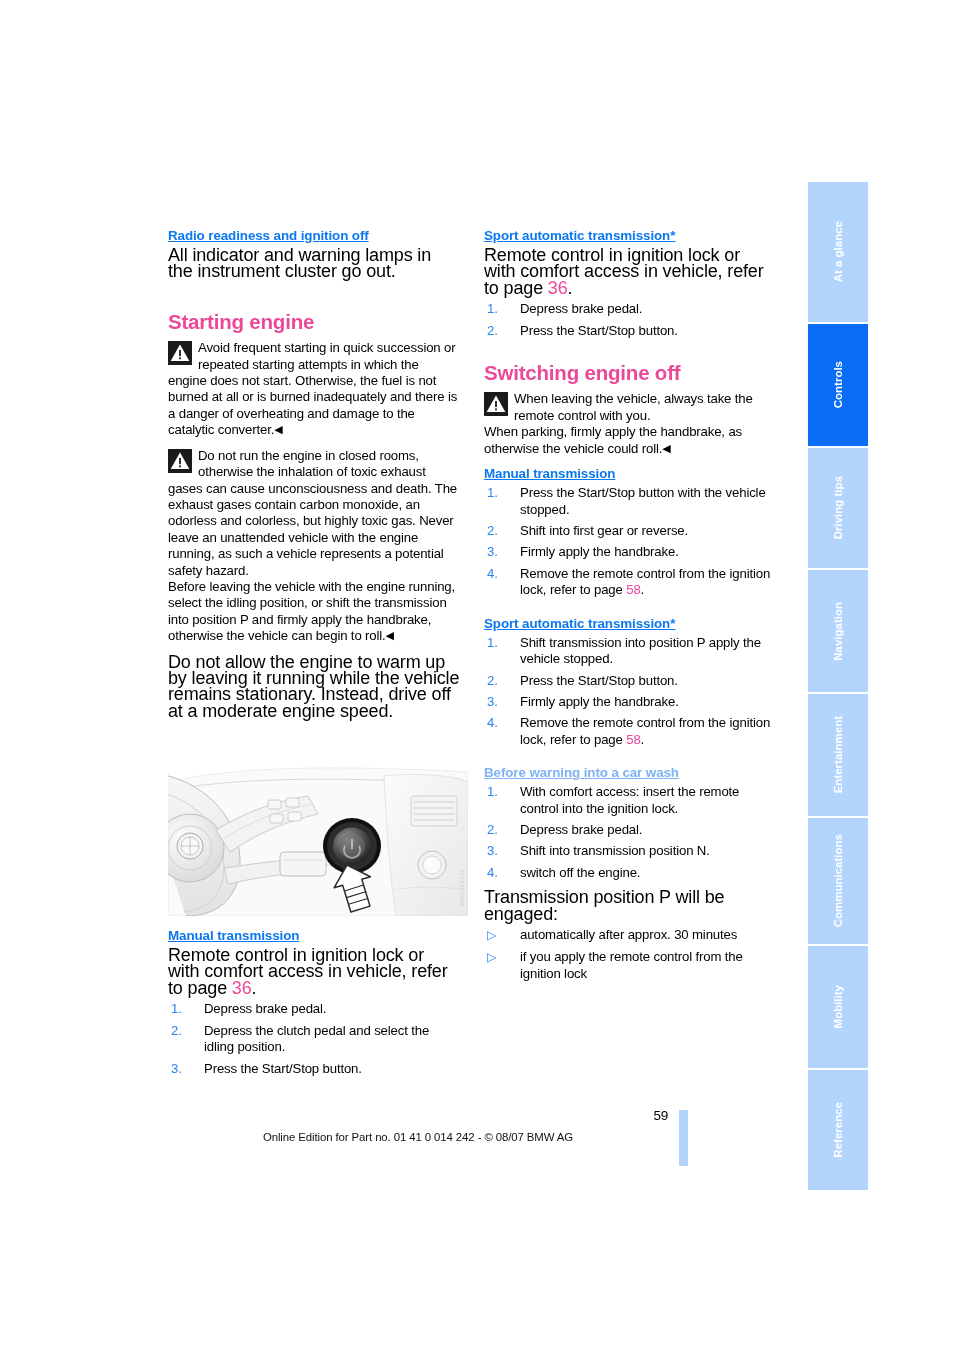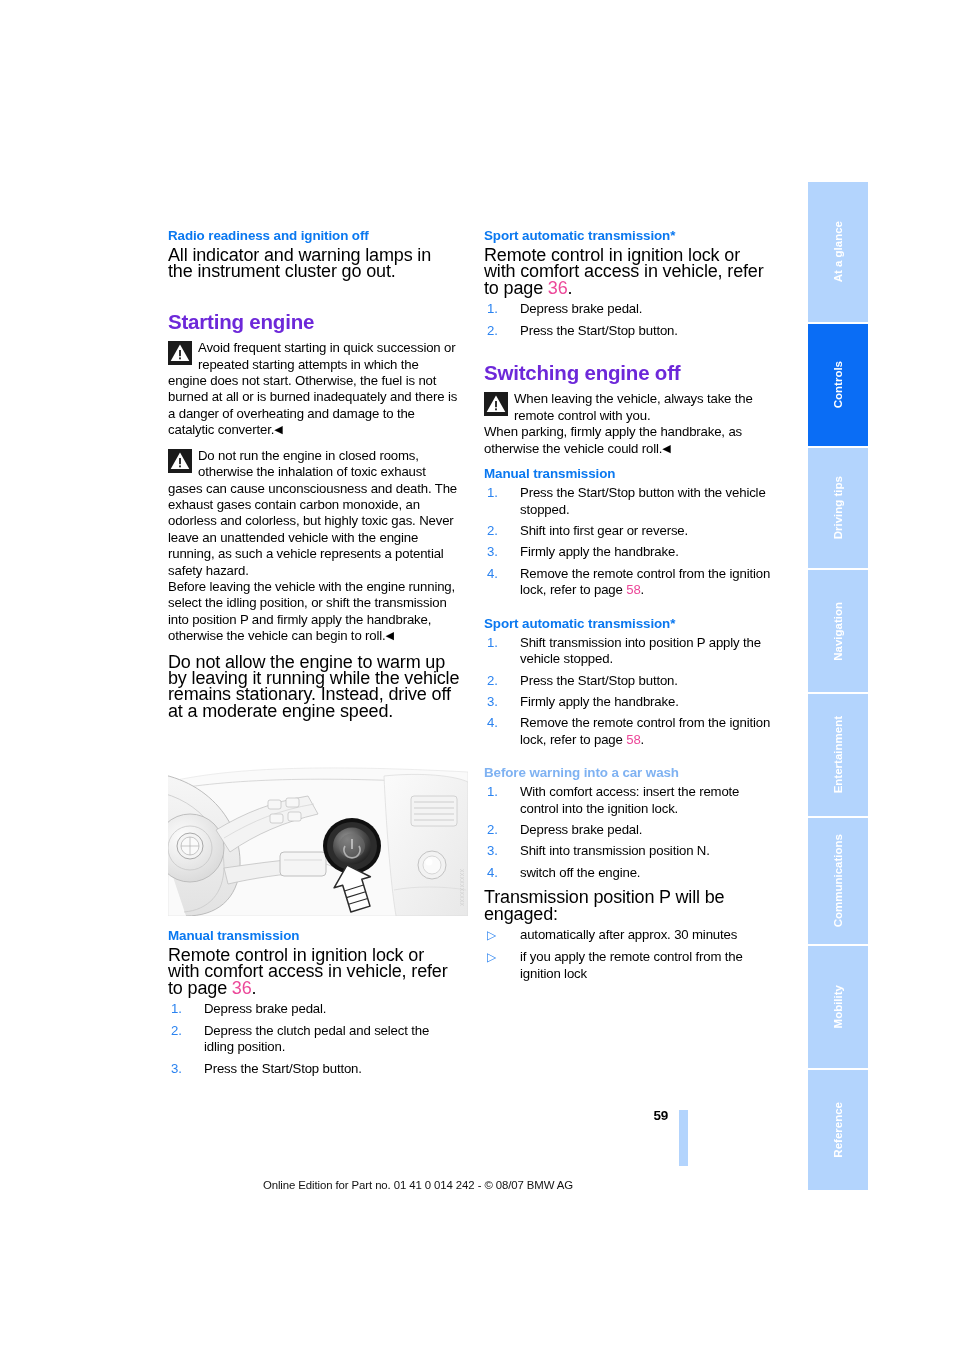--- a/index.html
+++ b/index.html
@@ -29,34 +29,35 @@
   .col {
     position: absolute;
     width: 292px;
     top: 228px;
   }
   .col-left  { left: 168px; }
   .col-right { left: 484px; }
 
   
   .h1 {
-    color: #6d28d9;
+    color: #ec4899;
     font-size: 20.5px;
     font-weight: bold;
     letter-spacing: -0.2px;
     margin: 0 0 7px 0;
     line-height: 1.14;
   }
   .h2 {
     color: #0a78f0;
     font-size: 13.4px;
     font-weight: bold;
     letter-spacing: -0.1px;
     margin: 0 0 3px 0;
     line-height: 1.2;
+    text-decoration: underline;
   }
   .h2.light { color: #7fb2f2; }
 
   .spacer-lg { height: 22px; }
   .spacer-md { height: 14px; }
   .spacer-sm { height: 9px; }
 
   
   p.body {
     font-size: 18px;
@@ -193,42 +194,41 @@
   }
 
   
   .page-number {
     position: absolute;
     left: 612px;
     top: 1108px;
     width: 56px;
     text-align: right;
     font-size: 13.5px;
-    font-weight: bold;
+    font-weight: normal;
     color: #000;
     letter-spacing: -0.2px;
   }
   .footer-rule {
     position: absolute;
     left: 679px;
     top: 1110px;
     width: 9px;
     height: 56px;
     background: #b3d4fd;
   }
   .footer-text {
     position: absolute;
     left: 168px;
     top: 1131px;
     width: 500px;
     text-align: center;
     font-size: 11.4px;
     color: #111;
     letter-spacing: -0.1px;
-    margin-top: 48px;
   }
 </style>
 </head>
 <body>
 
 <div class="page">
 
   <div class="col col-left">
 
     <h3 class="h2">Radio readiness and ignition off</h3>

